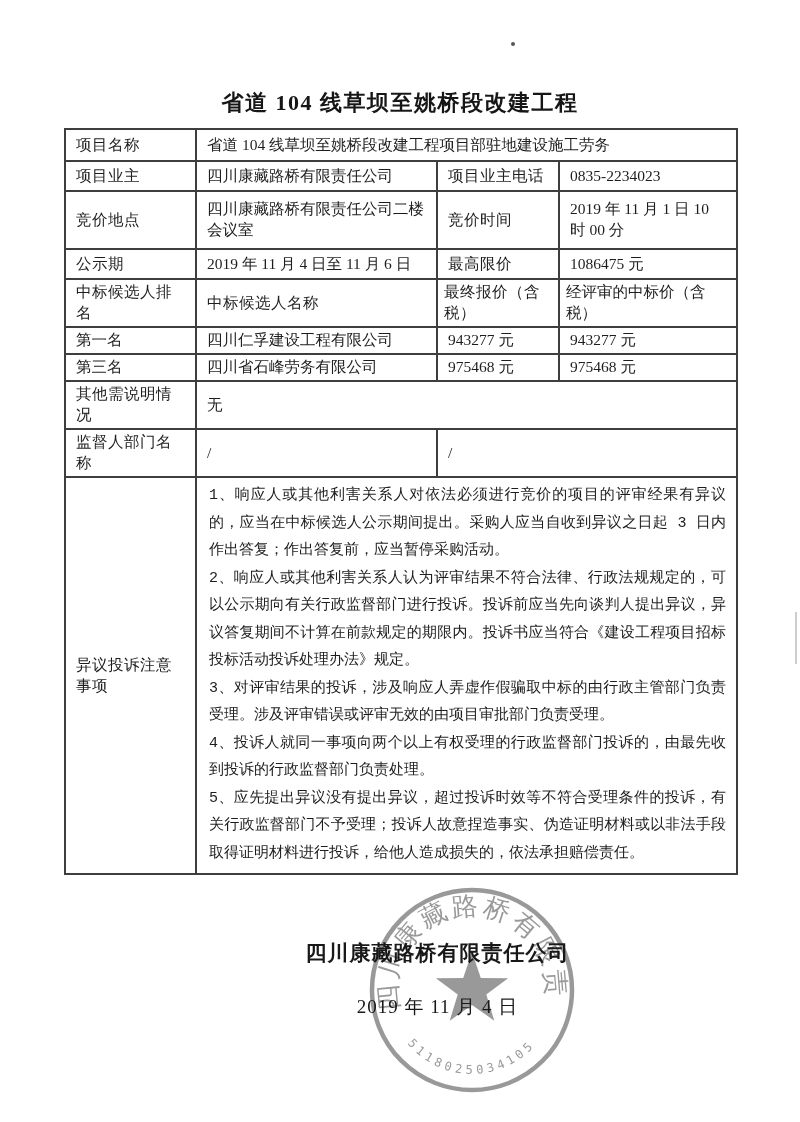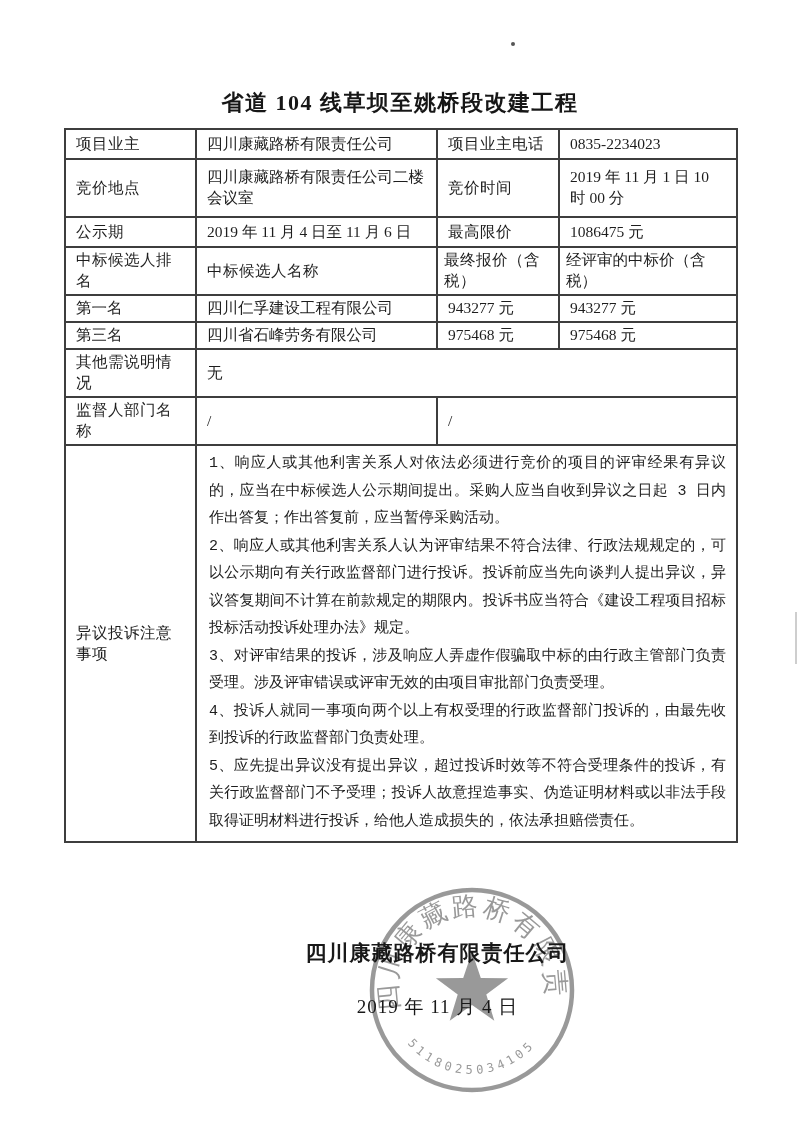--- a/index.html
+++ b/index.html
@@ -73,20 +73,24 @@
   </div>
 
   <table class="doc">
     <colgroup>
       <col style="width:131px">
         <col style="width:241px">
       <col style="width:122px">
         <col style="width:178px">
     </colgroup>
     <tbody>
+      <tr class="h36">
+        <td class="lbl">项目名称</td>
+        <td colspan="3">省道 104 线草坝至姚桥段改建工程项目部驻地建设施工劳务</td>
+      </tr>
       <tr class="h34">
         <td class="lbl">项目业主</td>
         <td>四川康藏路桥有限责任公司</td>
         <td class="lbl">项目业主电话</td>
         <td>0835-2234023</td>
       </tr>
       <tr class="h62">
         <td class="lbl">竞价地点</td>
         <td>四川康藏路桥有限责任公司二楼会议室</td>
         <td class="lbl">竞价时间</td>

